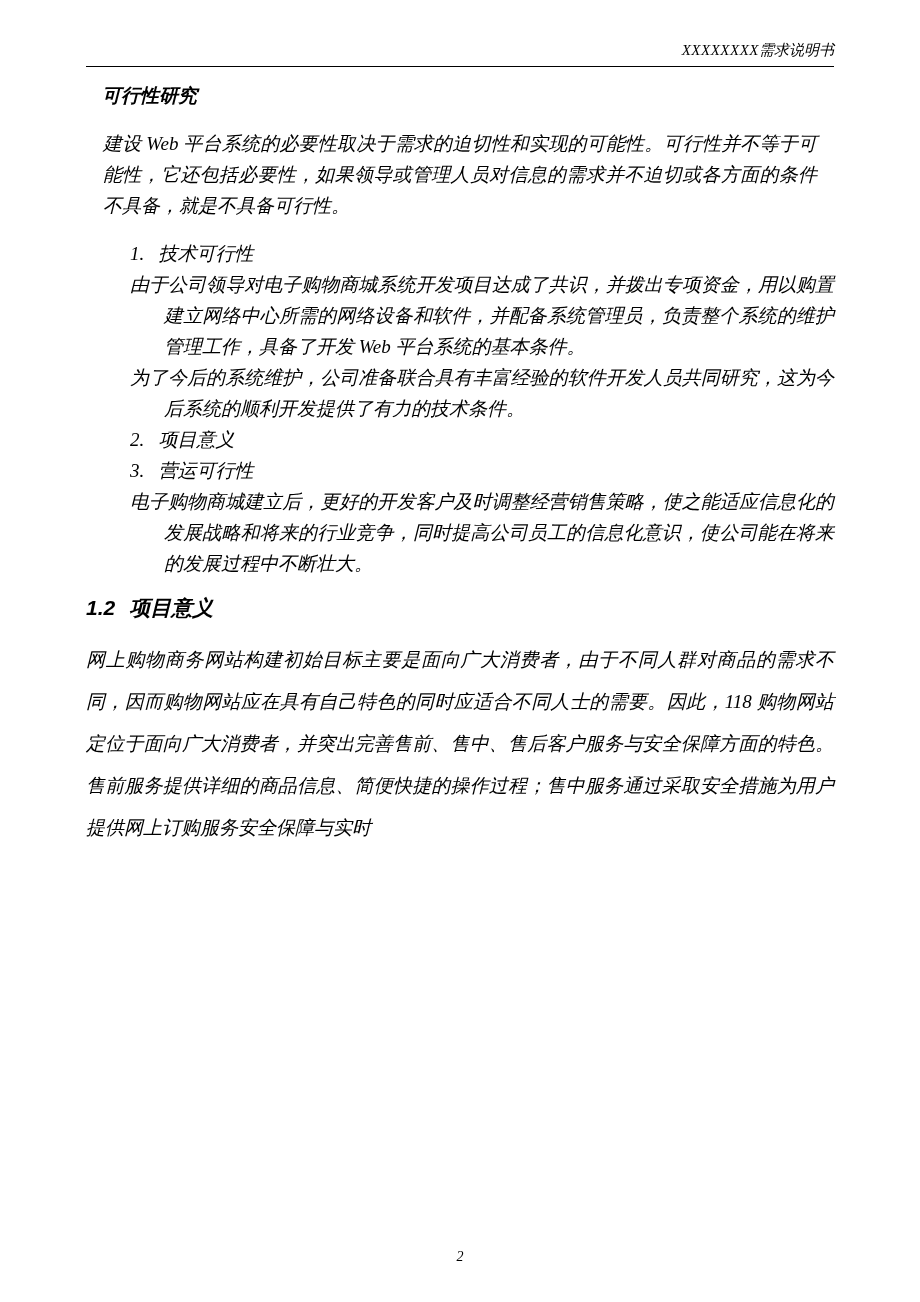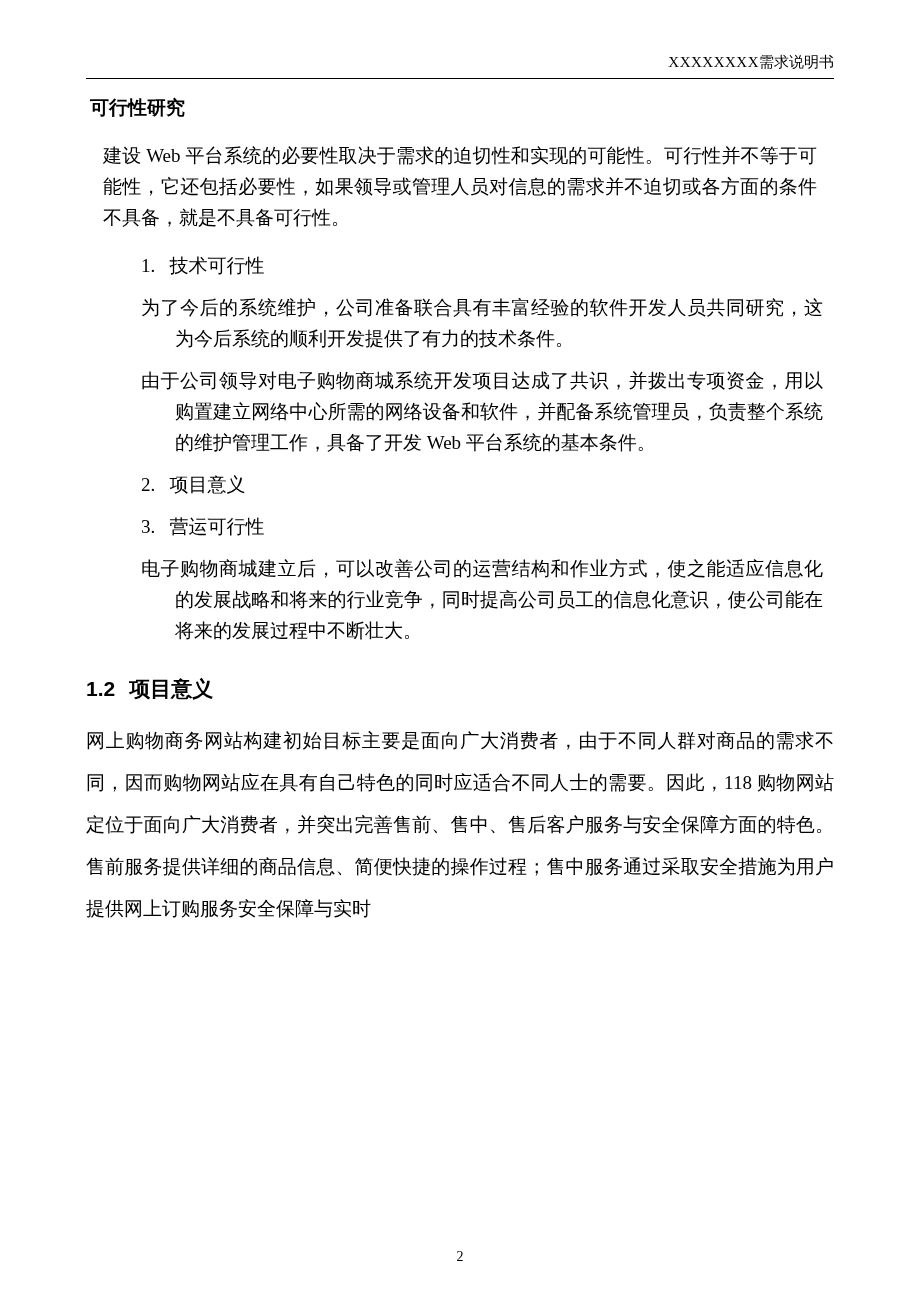--- a/index.html
+++ b/index.html
@@ -13,21 +13,22 @@
     font-family: "Liberation Serif", "DejaVu Serif", serif;
     color: #000000;
     position: relative;
     overflow: hidden;
   }
   .page {
     position: relative;
     width: 920px;
     height: 1302px;
     box-sizing: border-box;
-    padding: 52px 86px 40px 86px;
+    padding: 40px 86px 40px 86px;
+    font-style: italic;
   }
   
   .header {
     text-align: right;
     font-size: 15px;
     line-height: 20px;
     padding-bottom: 4px;
   }
   .header .doc-code {
     font-family: "Liberation Serif", serif;
@@ -36,54 +37,54 @@
   .header-rule {
     border-bottom: 1.2px solid #000;
     margin-top: 2px;
     margin-bottom: 14px;
   }
   
   .h-sub {
     font-size: 19px;
     font-weight: bold;
     line-height: 30px;
-    margin: 0 0 2px 4px;
+    margin: 0 0 2px 16px;
   }
   p.para {
     font-size: 19px;
     line-height: 31px;
     margin: 17px;
     text-align: justify;
     text-justify: inter-ideograph;
   }
   .list {
     margin: 0;
     padding: 0;
     list-style: none;
   }
   .list-item {
     font-size: 19px;
     line-height: 31px;
-    margin: 11px;
+    margin: 0;
   }
   .li-num {
     padding-left: 44px;
     text-indent: 0;
   }
   .li-body-indent {
     padding-left: 78px;
     text-indent: -34px;
     text-align: justify;
     text-justify: inter-ideograph;
   }
   .section-title {
     font-size: 21px;
     font-weight: bold;
     line-height: 34px;
-    margin: 26px 0 14px 0;
+    margin: 12px 0 14px 0;
     font-family: "Liberation Sans", sans-serif;
   }
   .section-title .num {
     margin-right: 14px;
   }
   p.body-wide {
     font-size: 19px;
     line-height: 42px;
     margin: 0;
     text-align: justify;
@@ -113,33 +114,33 @@
   <div class="h-sub">可行性研究</div>
 
   <p class="para">建设 Web 平台系统的必要性取决于需求的迫切性和实现的可能性。可行性并不等于可能性，它还包括必要性，如果领导或管理人员对信息的需求并不迫切或各方面的条件不具备，就是不具备可行性。</p>
 
   <ul class="list">
 
     <li class="list-item li-num">
       <span>1.</span>
       &nbsp;&nbsp;<span>技术可行性</span>
     </li>
+    <li class="list-item li-body-indent">由于公司领导对电子购物商城系统开发项目达成了共识，并拨出专项资金，用以购置建立网络中心所需的网络设备和软件，并配备系统管理员，负责整个系统的维护管理工作，具备了开发 Web 平台系统的基本条件。</li>
     <li class="list-item li-body-indent">为了今后的系统维护，公司准备联合具有丰富经验的软件开发人员共同研究，这为今后系统的顺利开发提供了有力的技术条件。</li>
-    <li class="list-item li-body-indent">由于公司领导对电子购物商城系统开发项目达成了共识，并拨出专项资金，用以购置建立网络中心所需的网络设备和软件，并配备系统管理员，负责整个系统的维护管理工作，具备了开发 Web 平台系统的基本条件。</li>
 
     <li class="list-item li-num">
       <span>2.</span>
       &nbsp;&nbsp;<span>项目意义</span>
     </li>
 
     <li class="list-item li-num">
       <span>3.</span>
       &nbsp;&nbsp;<span>营运可行性</span>
     </li>
-    <li class="list-item li-body-indent">电子购物商城建立后，可以改善公司的运营结构和作业方式，使之能适应信息化的发展战略和将来的行业竞争，同时提高公司员工的信息化意识，使公司能在将来的发展过程中不断壮大。</li>
+    <li class="list-item li-body-indent">电子购物商城建立后，更好的开发客户及时调整经营销售策略，使之能适应信息化的发展战略和将来的行业竞争，同时提高公司员工的信息化意识，使公司能在将来的发展过程中不断壮大。</li>
 
   </ul>
 
   <div class="section-title">
     <span class="num">1.2</span><span>项目意义</span>
   </div>
 
   <p class="body-wide">网上购物商务网站构建初始目标主要是面向广大消费者，由于不同人群对商品的需求不同，因而购物网站应在具有自己特色的同时应适合不同人士的需要。因此，118 购物网站定位于面向广大消费者，并突出完善售前、售中、售后客户服务与安全保障方面的特色。售前服务提供详细的商品信息、简便快捷的操作过程；售中服务通过采取安全措施为用户提供网上订购服务安全保障与实时</p>
 
   <div class="footer">

